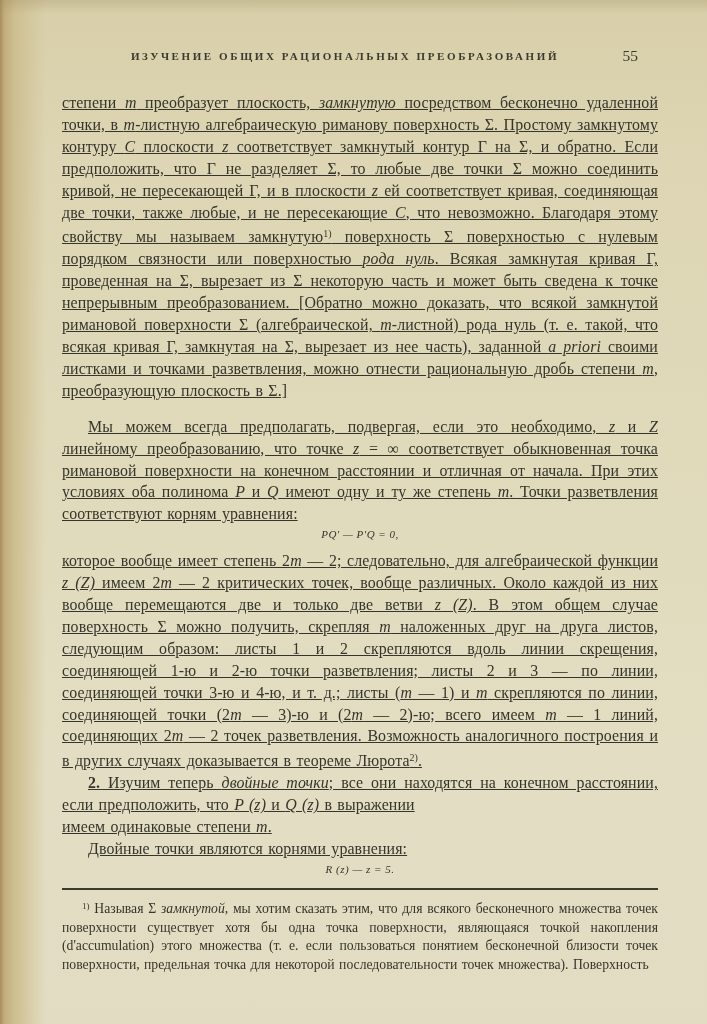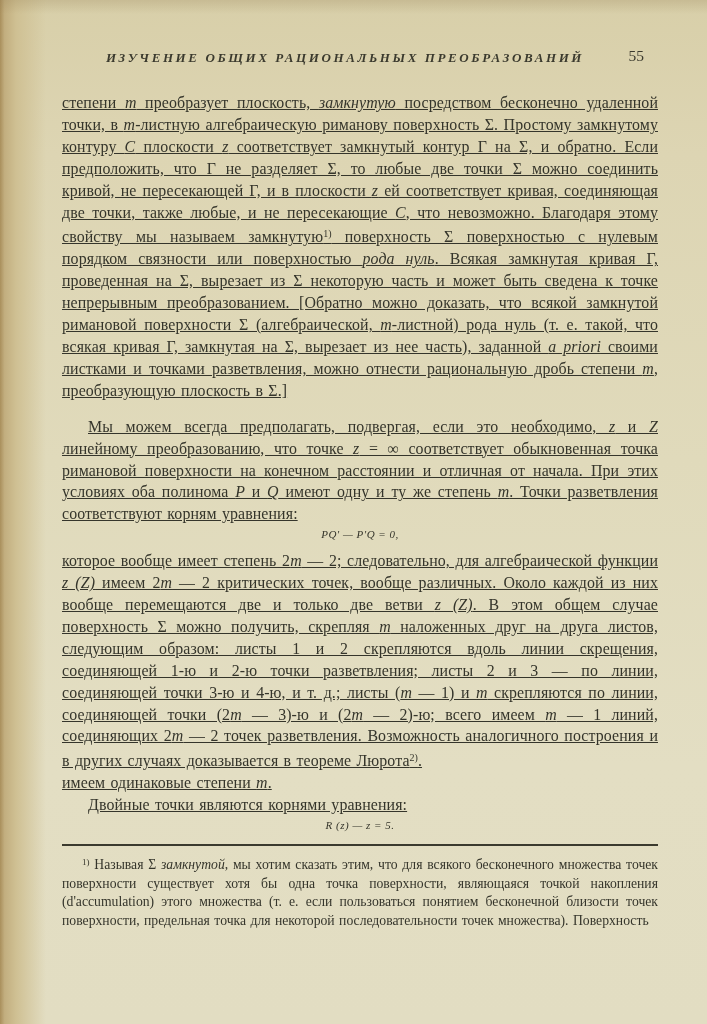--- a/index.html
+++ b/index.html
@@ -27,25 +27,25 @@
   }
   .content {
     position: absolute; left: 62px; top: 50px; width: 596px;
     color: #35352b;
   }
   .running-header {
     position: relative; height: 18px; margin-bottom: 24px;
   }
   .head-title {
     display: block; text-align: center;
-    font-size: 13px; font-weight: bold; letter-spacing: 2.6px;
-    color: #3b3a2e; padding-right: 30px; font-style: italic;
+    font-size: 11px; font-weight: bold; letter-spacing: 2.6px;
+    color: #3b3a2e; padding-right: 30px;
   }
   .page-num {
-    position: absolute; right: 14px; top: -3px;
+    position: absolute; right: 20px; top: -3px;
     font-size: 15.5px; color: #3b3a2e;
   }
   .para {
     margin: 0; text-align: justify;
     font-size: 15.9px; line-height: 21.9px;
     letter-spacing: 0.1px; word-spacing: 1.2px;
     color: #35352b;
     text-decoration: underline;
   }
   .para.indent { text-indent: 26px; }
@@ -87,20 +87,21 @@
     <div class="running-header">
       <span class="head-title">ИЗУЧЕНИЕ ОБЩИХ РАЦИОНАЛЬНЫХ ПРЕОБРАЗОВАНИЙ</span>
       <span class="page-num">55</span>
     </div>
 
     <div id="body-blocks">
         <p class="para"><span>степени </span><span class="it">m</span><span> преобразует плоскость, </span><span class="it">замкнутую</span><span> посредством бесконечно удаленной точки, в </span><span class="it">m</span><span>-листную алгебраическую риманову поверхность Σ. Простому замкнутому контуру </span><span class="it">C</span><span> плоскости </span><span class="it">z</span><span> соответствует замкнутый контур Γ на Σ, и обратно. Если предположить, что Γ не разделяет Σ, то любые две точки Σ можно соединить кривой, не пересекающей Γ, и в плоскости </span><span class="it">z</span><span> ей соответствует кривая, соединяющая две точки, также любые, и не пересекающие </span><span class="it">C</span><span>, что невозможно. Благодаря этому свойству мы называем замкнутую</span><span class="sup">1)</span><span> поверхность Σ поверхностью с нулевым порядком связности или поверхностью </span><span class="it">рода нуль</span><span>. Всякая замкнутая кривая Γ, проведенная на Σ, вырезает из Σ некоторую часть и может быть сведена к точке непрерывным преобразованием. [Обратно можно доказать, что всякой замкнутой римановой поверхности Σ (алгебраической, </span><span class="it">m</span><span>-листной) рода нуль (т. е. такой, что всякая кривая Γ, замкнутая на Σ, вырезает из нее часть), заданной </span><span class="it">a priori</span><span> своими листками и точками разветвления, можно отнести рациональную дробь степени </span><span class="it">m</span><span>, преобразующую плоскость в Σ.]</span></p>
         <p class="para indent gap-top"><span>Мы можем всегда предполагать, подвергая, если это необходимо, </span><span class="it">z</span><span> и </span><span class="it">Z</span><span> линейному преобразованию, что точке </span><span class="it">z</span><span> = ∞ соответствует обыкновенная точка римановой поверхности на конечном расстоянии и отличная от начала. При этих условиях оба полинома </span><span class="it">P</span><span> и </span><span class="it">Q</span><span> имеют одну и ту же степень </span><span class="it">m</span><span>. Точки разветвления соответствуют корням уравнения:</span></p>
         <div class="formula">PQ′ — P′Q = 0,</div>
         <p class="para"><span>которое вообще имеет степень 2</span><span class="it">m</span><span> — 2; следовательно, для алгебраической функции </span><span class="it">z (Z)</span><span> имеем 2</span><span class="it">m</span><span> — 2 критических точек, вообще различных. Около каждой из них вообще перемещаются две и только две ветви </span><span class="it">z (Z)</span><span>. В этом общем случае поверхность Σ можно получить, скрепляя </span><span class="it">m</span><span> наложенных друг на друга листов, следующим образом: листы 1 и 2 скрепляются вдоль линии скрещения, соединяющей 1-ю и 2-ю точки разветвления; листы 2 и 3 — по линии, соединяющей точки 3-ю и 4-ю, и т. д.; листы (</span><span class="it">m</span><span> — 1) и </span><span class="it">m</span><span> скрепляются по линии, соединяющей точки (2</span><span class="it">m</span><span> — 3)-ю и (2</span><span class="it">m</span><span> — 2)-ю; всего имеем </span><span class="it">m</span><span> — 1 линий, соединяющих 2</span><span class="it">m</span><span> — 2 точек разветвления. Возможность аналогичного построения и в других случаях доказывается в теореме Люрота</span><span class="sup">2)</span><span>.</span></p>
+        <p class="para indent"><span class="bd">2.</span><span> Изучим теперь </span><span class="it">двойные точки</span><span>; все они находятся на конечном расстоянии, если предположить, что </span><span class="it">P (z)</span><span> и </span><span class="it">Q (z)</span><span> в выражении</span></p>
         <p class="para"><span>имеем одинаковые степени </span><span class="it">m</span><span>.</span></p>
         <p class="para indent"><span>Двойные точки являются корнями уравнения:</span></p>
         <div class="formula">R (z) — z = 5.</div>
       </div>
 
     <div class="footnote-rule"></div>
 
     <div id="footnotes">
         <p class="footnote"><span class="sup">1)</span><span> Называя Σ </span><span class="it">замкнутой</span><span>, мы хотим сказать этим, что для всякого бесконечного множества точек поверхности существует хотя бы одна точка поверхности, являющаяся точкой накопления (d'accumulation) этого множества (т. е. если пользоваться понятием бесконечной близости точек поверхности, предельная точка для некоторой последовательности точек множества). Поверхность </span></p>
       </div>

